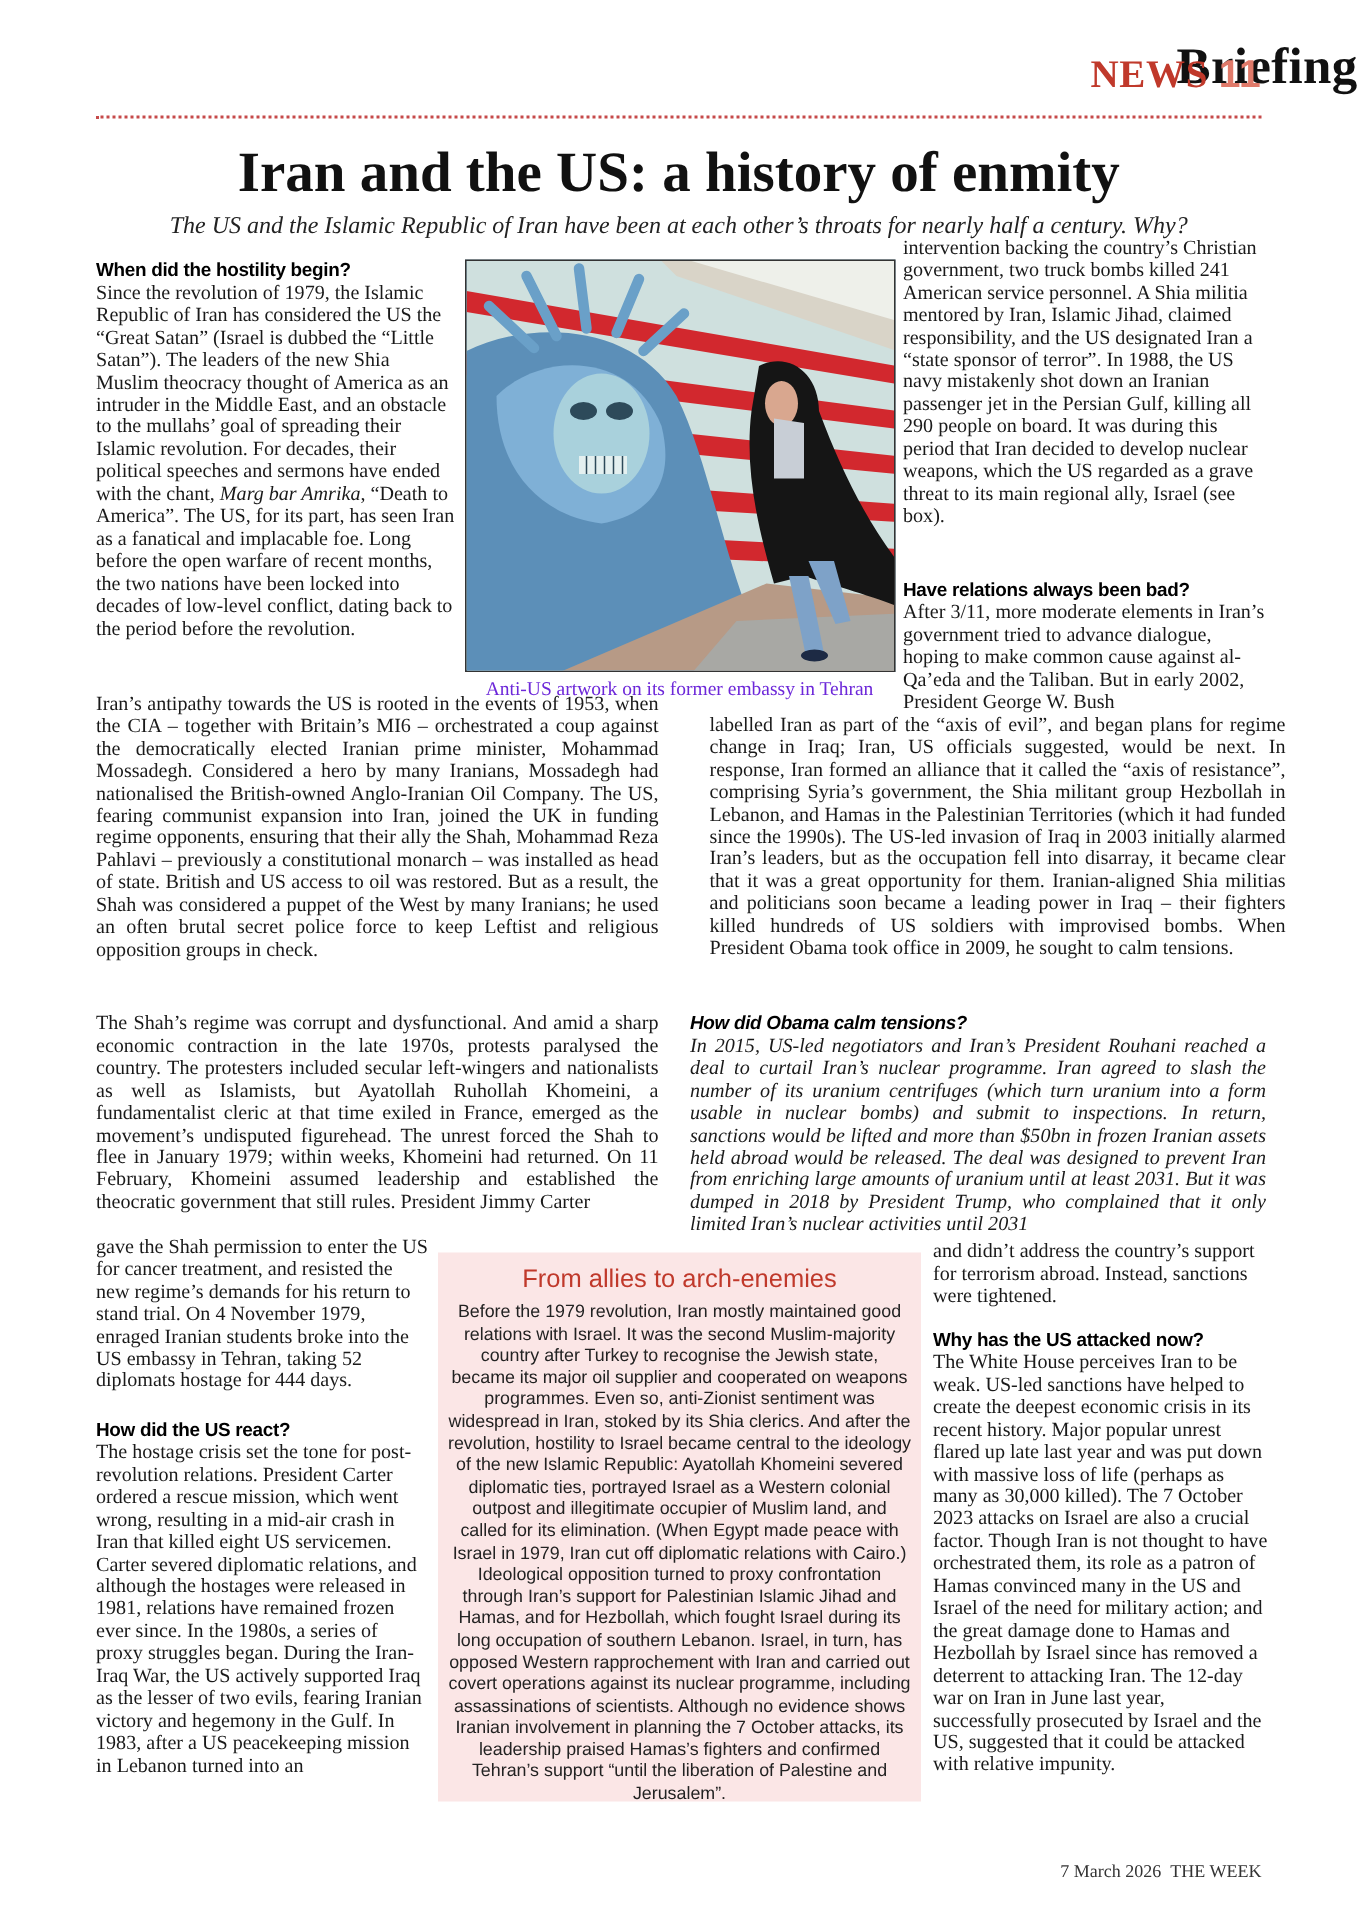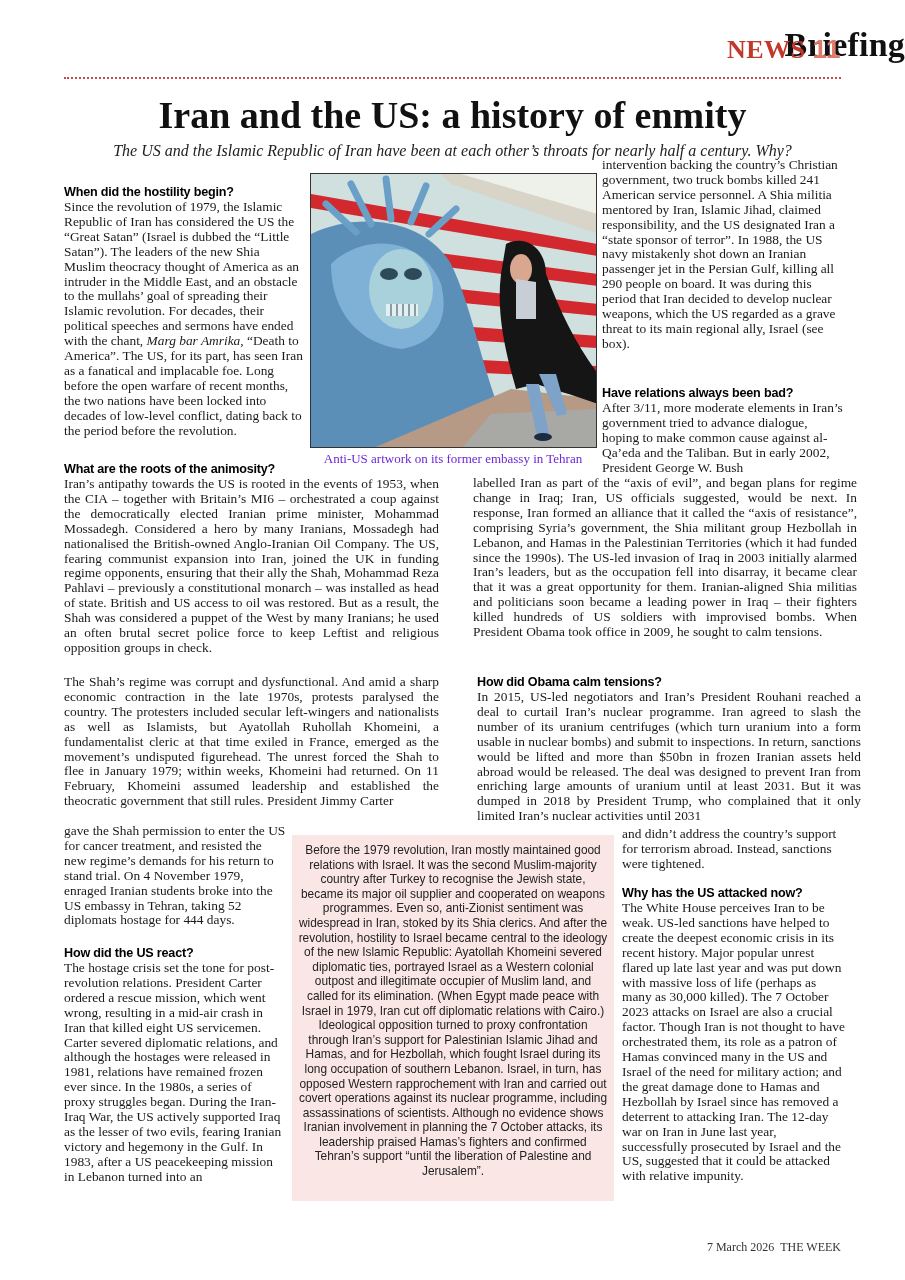--- a/index.html
+++ b/index.html
@@ -38,21 +38,21 @@
 </head>
 <body>
 
 <div class="abs section-title">Briefing</div>
 <div class="abs news-label"><span>NEWS</span> <span class="num">11</span></div>
 <div class="abs dotted-rule"></div>
 
 <h1 class="abs headline">Iran and the US: a history of enmity</h1>
 <div class="abs standfirst">The US and the Islamic Republic of Iran have been at each other’s throats for nearly half a century. Why?</div>
 
-<div class="abs txt" style="left:64px; top:173px; width:240px;margin-top:12px;">
+<div class="abs txt" style="left:64px; top:173px; width:240px;">
   <div class="hd">When did the hostility begin?</div>
   <div class="para"><span>Since the revolution of 1979, the Islamic Republic of Iran has considered the US the “Great Satan” (Israel is dubbed the “Little Satan”). The leaders of the new Shia Muslim theocracy thought of America as an intruder in the Middle East, and an obstacle to the mullahs’ goal of spreading their Islamic revolution. For decades, their political speeches and sermons have ended with the chant,</span> <em>Marg bar Amrika</em><span>, “Death to America”. The US, for its part, has seen Iran as a fanatical and implacable foe. Long before the open warfare of recent months, the two nations have been locked into decades of low-level conflict, dating back to the period before the revolution.</span></div>
 </div>
 
 <div class="abs photo">
   <svg width="287" height="275" viewBox="0 0 287 275">
     <rect width="287" height="275" fill="#cfe0de"></rect>
 
     <polygon points="130,0 287,0 287,60 140,10" fill="#d9d4c8"></polygon>
     <polygon points="150,0 287,0 287,40" fill="#eef0ea"></polygon>
@@ -93,21 +93,20 @@
     <ellipse cx="210" cy="95" rx="11" ry="15" fill="#d9a78f"></ellipse>
     <path d="M205,105 L225,108 L225,145 L205,145 Z" fill="#c8ced6"></path>
     <path d="M215,210 L228,210 L238,260 L226,262 Z" fill="#7ea2c8"></path>
     <ellipse cx="232" cy="263" rx="9" ry="4" fill="#1d2a44"></ellipse>
     <path d="M228,200 L245,200 L256,240 L246,242 Z" fill="#7ea2c8"></path>
   </svg>
 </div>
 <div class="abs caption">Anti-US artwork on its former embassy in Tehran</div>
 
 <div class="abs txt just" style="left:64px; top:462px; width:375px;">
-  <div class="hd">What are the roots of the animosity?</div>
   <div>Iran’s antipathy towards the US is rooted in the events of 1953, when the CIA – together with Britain’s MI6 – orchestrated a coup against the democratically elected Iranian prime minister, Mohammad Mossadegh. Considered a hero by many Iranians, Mossadegh had nationalised the British-owned Anglo-Iranian Oil Company. The US, fearing communist expansion into Iran, joined the UK in funding regime opponents, ensuring that their ally the Shah, Mohammad Reza Pahlavi – previously a constitutional monarch – was installed as head of state. British and US access to oil was restored. But as a result, the Shah was considered a puppet of the West by many Iranians; he used an often brutal secret police force to keep Leftist and religious opposition groups in check.</div>
 </div>
 
 <div class="abs txt just" style="left:64px; top:675px; width:375px;">
   <div>The Shah’s regime was corrupt and dysfunctional. And amid a sharp economic contraction in the late 1970s, protests paralysed the country. The protesters included secular left-wingers and nationalists as well as Islamists, but Ayatollah Ruhollah Khomeini, a fundamentalist cleric at that time exiled in France, emerged as the movement’s undisputed figurehead. The unrest forced the Shah to flee in January 1979; within weeks, Khomeini had returned. On 11 February, Khomeini assumed leadership and established the theocratic government that still rules. President Jimmy Carter</div>
 </div>
 
 <div class="abs txt" style="left:64px; top:824px; width:222px;">
   <div>gave the Shah permission to enter the US for cancer treatment, and resisted the new regime’s demands for his return to stand trial. On 4 November 1979, enraged Iranian students broke into the US embassy in Tehran, taking 52 diplomats hostage for 444 days.</div>
 </div>
@@ -123,31 +122,32 @@
 
 <div class="abs txt" style="left:602px; top:386px; width:243px;">
   <div class="hd">Have relations always been bad?</div>
   <div>After 3/11, more moderate elements in Iran’s government tried to advance dialogue, hoping to make common cause against al-Qa’eda and the Taliban. But in early 2002, President George W. Bush</div>
 </div>
 
 <div class="abs txt just" style="left:461px; top:476px; width:384px;margin-left:12px;">
   <div>labelled Iran as part of the “axis of evil”, and began plans for regime change in Iraq; Iran, US officials suggested, would be next. In response, Iran formed an alliance that it called the “axis of resistance”, comprising Syria’s government, the Shia militant group Hezbollah in Lebanon, and Hamas in the Palestinian Territories (which it had funded since the 1990s). The US-led invasion of Iraq in 2003 initially alarmed Iran’s leaders, but as the occupation fell into disarray, it became clear that it was a great opportunity for them. Iranian-aligned Shia militias and politicians soon became a leading power in Iraq – their fighters killed hundreds of US soldiers with improvised bombs. When President Obama took office in 2009, he sought to calm tensions.</div>
 </div>
 
-<div class="abs txt just" style="left:477px; top:675px; width:384px;">
+<div class="abs txt just" style="left:460px; top:675px; width:384px;font-style:italic;">
   <div class="hd">How did Obama calm tensions?</div>
   <div>In 2015, US-led negotiators and Iran’s President Rouhani reached a deal to curtail Iran’s nuclear programme. Iran agreed to slash the number of its uranium centrifuges (which turn uranium into a form usable in nuclear bombs) and submit to inspections. In return, sanctions would be lifted and more than $50bn in frozen Iranian assets held abroad would be released. The deal was designed to prevent Iran from enriching large amounts of uranium until at least 2031. But it was dumped in 2018 by President Trump, who complained that it only limited Iran’s nuclear activities until 2031</div>
 </div>
 
 <div class="abs txt" style="left:622px; top:827px; width:223px;">
   <div>and didn’t address the country’s support for terrorism abroad. Instead, sanctions were tightened.</div>
 </div>
 
 <div class="abs txt" style="left:622px; top:886px; width:223px;">
   <div class="hd">Why has the US attacked now?</div>
   <div>The White House perceives Iran to be weak. US-led sanctions have helped to create the deepest economic crisis in its recent history. Major popular unrest flared up late last year and was put down with massive loss of life (perhaps as many as 30,000 killed). The 7 October 2023 attacks on Israel are also a crucial factor. Though Iran is not thought to have orchestrated them, its role as a patron of Hamas convinced many in the US and Israel of the need for military action; and the great damage done to Hamas and Hezbollah by Israel since has removed a deterrent to attacking Iran. The 12-day war on Iran in June last year, successfully prosecuted by Israel and the US, suggested that it could be attacked with relative impunity.</div>
 </div>
 
 <div class="abs box">
+  <div class="box-title">From allies to arch-enemies</div>
   <div class="box-body">Before the 1979 revolution, Iran mostly maintained good relations with Israel. It was the second Muslim-majority country after Turkey to recognise the Jewish state, became its major oil supplier and cooperated on weapons programmes. Even so, anti-Zionist sentiment was widespread in Iran, stoked by its Shia clerics. And after the revolution, hostility to Israel became central to the ideology of the new Islamic Republic: Ayatollah Khomeini severed diplomatic ties, portrayed Israel as a Western colonial outpost and illegitimate occupier of Muslim land, and called for its elimination. (When Egypt made peace with Israel in 1979, Iran cut off diplomatic relations with Cairo.) Ideological opposition turned to proxy confrontation through Iran’s support for Palestinian Islamic Jihad and Hamas, and for Hezbollah, which fought Israel during its long occupation of southern Lebanon. Israel, in turn, has opposed Western rapprochement with Iran and carried out covert operations against its nuclear programme, including assassinations of scientists. Although no evidence shows Iranian involvement in planning the 7 October attacks, its leadership praised Hamas’s fighters and confirmed Tehran’s support “until the liberation of Palestine and Jerusalem”.</div>
 </div>
 
 <div class="abs footer"><span>7 March 2026</span><span class="brand">THE WEEK</span></div>
 
 </body></html>

